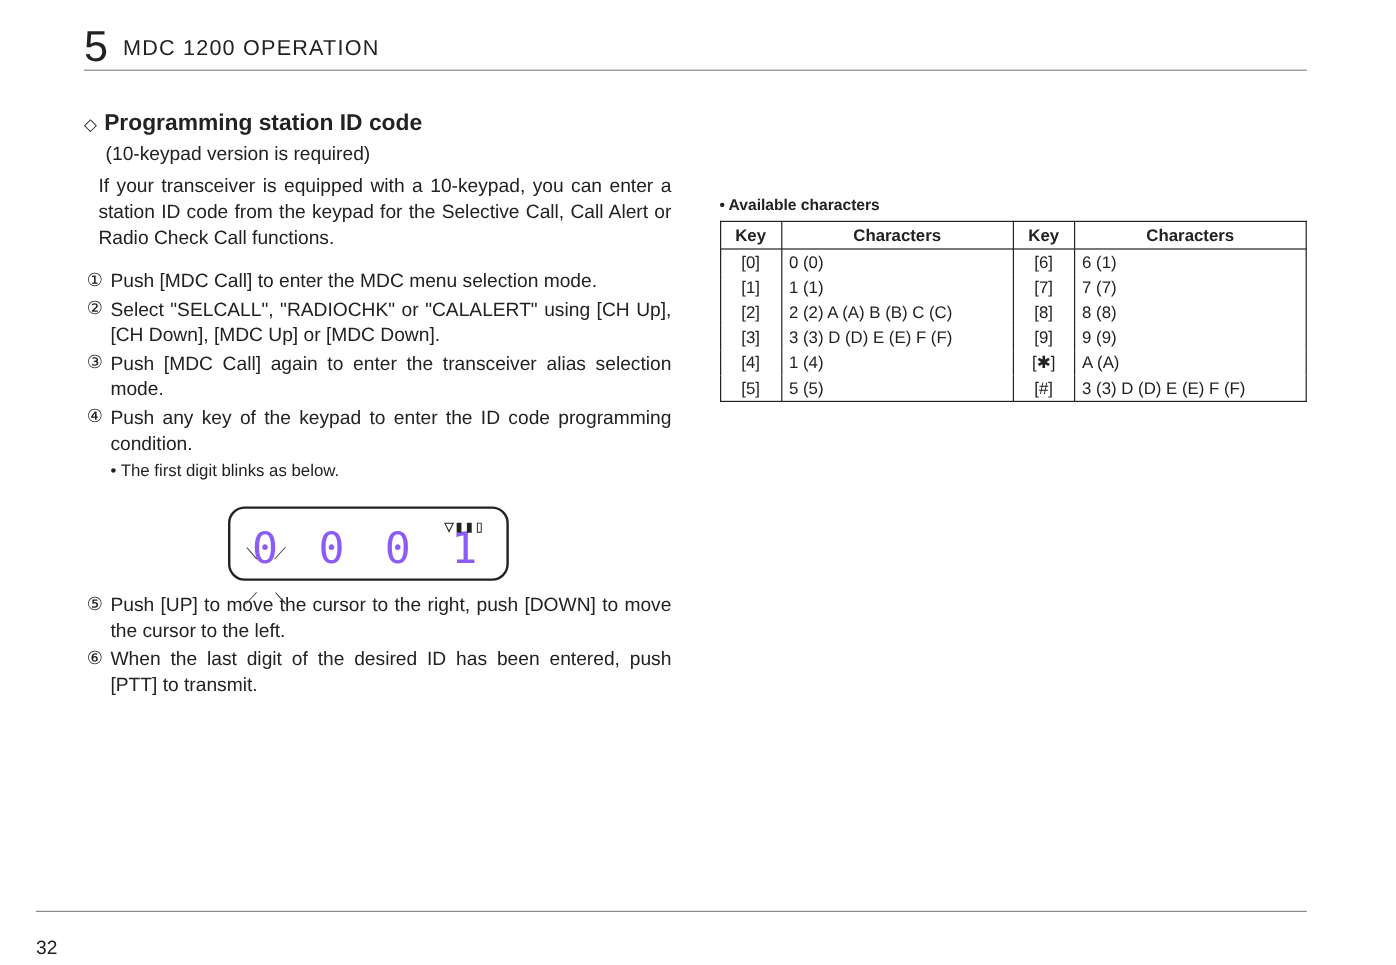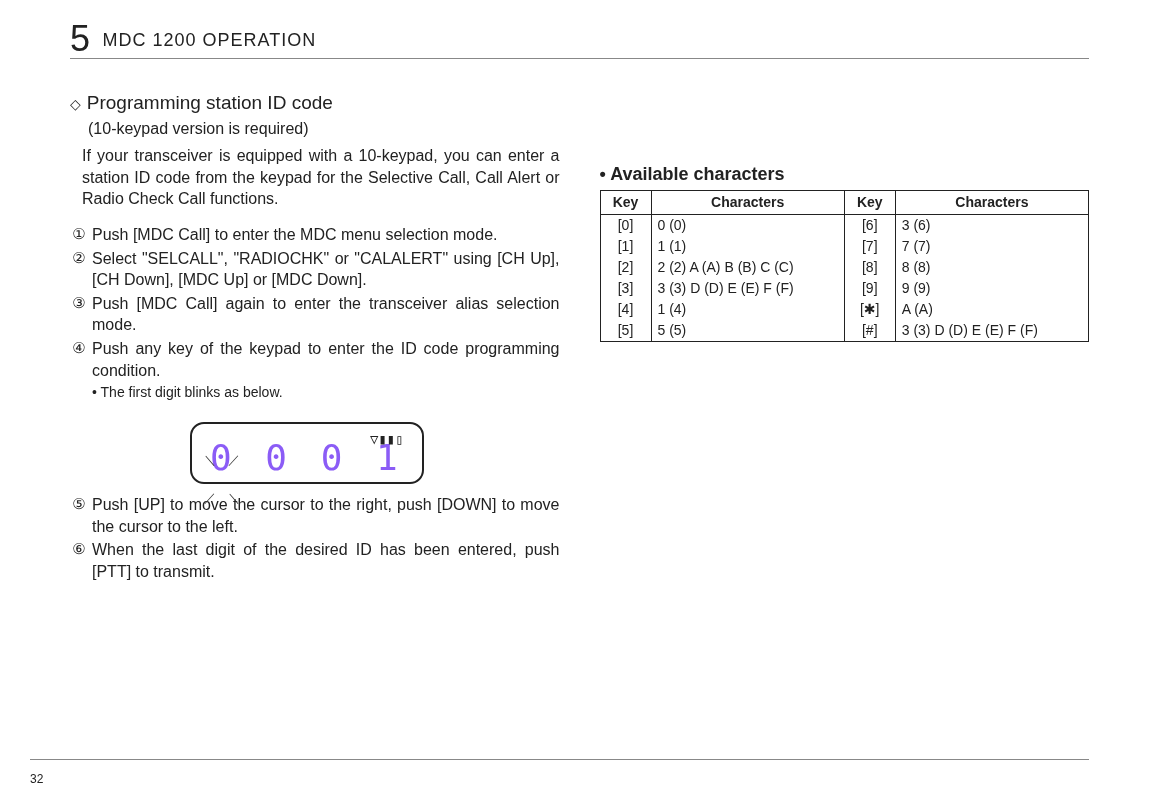--- a/index.html
+++ b/index.html
@@ -2,43 +2,43 @@
 <html><head>
 <meta charset="utf-8">
 <style>
   html,body{margin:0;padding:0;background:#fff;font-family:Arial,Helvetica,sans-serif;color:#222}
   .page{width:1159px;height:804px;position:relative;box-sizing:border-box;overflow:hidden}
   .hdr{position:absolute;left:70px;top:18px;right:70px;height:40px;border-bottom:1px solid #888}
   .chapnum{font-size:36px;font-weight:400;display:inline-block;vertical-align:baseline}
   .chaptitle{font-size:18px;letter-spacing:1px;display:inline-block;margin-left:8px;vertical-align:top;margin-top:12px}
   .cols{position:absolute;left:70px;right:70px;top:90px;bottom:70px;display:flex;gap:40px}
   .col{flex:1;font-size:16px;line-height:1.35}
-  .h2{font-size:19px;font-weight:400;margin:0}
+  .h2{font-size:19px;font-weight:700;margin:0}
   .h2-row{display:flex;align-items:baseline;gap:6px;margin-bottom:2px}
   .diamond{font-size:14px}
   .sub{font-size:16px;margin:2px 0 6px 18px}
   .para{margin:0 0 14px 12px;text-align:justify}
   .step{display:flex;align-items:flex-start;gap:4px;margin:0 0 2px 0;text-align:justify}
   .circ{display:inline-block;width:18px;flex:none;text-align:center;font-size:15px}
   .step .txt{flex:1}
   .note{margin:2px 0 20px 22px;font-size:14px}
   .lcd-wrap{margin:8px 0 10px 120px}
   .lcd{display:inline-block;border:2px solid #222;border-radius:14px;padding:10px 18px 6px 18px;position:relative}
   .ant{position:absolute;right:18px;top:6px;font-size:14px;font-family:monospace}
   .seg{font-family:monospace;font-size:36px;letter-spacing:6px;line-height:1;color:#8b5cf6;margin-top:6px}
   .blink-rays{position:absolute;left:12px;top:28px;font-size:12px;font-family:monospace;color:#333}
   .blink-rays2{position:absolute;left:12px;top:66px;font-size:12px;font-family:monospace;color:#333}
-  .sect{font-size:18px;font-weight:700;margin:72px 0 4px 0}
+  .sect{font-size:13px;font-weight:700;margin:72px 0 4px 0}
   table.av{border-collapse:collapse;width:100%;font-size:14px}
   table.av th{border:1px solid #222;padding:2px 6px;font-weight:700;text-align:center}
   table.av td{border-left:1px solid #222;border-right:1px solid #222;padding:1px 6px;vertical-align:top}
   table.av tr.last td{border-bottom:1px solid #222}
   table.av td.k{width:38px;text-align:center}
   .seg7{font-family:Liberation Sans, sans-serif}
-  .pgnum{position:absolute;left:30px;bottom:18px;font-size:12px}
+  .pgnum{position:absolute;left:30px;bottom:4px;font-size:16px}
   .botline{position:absolute;left:30px;right:70px;bottom:44px;border-top:1px solid #888}
 </style>
 </head>
 <body>
 <div class="page">
 
 <div class="hdr">
   <span class="chapnum">5</span>
   <span class="chaptitle">MDC 1200 OPERATION</span>
 </div>
@@ -97,21 +97,21 @@
             <tr>
         <th class="k">Key</th>
         <th>Characters</th>
         <th class="k">Key</th>
         <th>Characters</th>
       </tr>
       <tr>
         <td class="k">[0]</td>
         <td class="seg7">0 (0)</td>
         <td class="k">[6]</td>
-        <td class="seg7">3 (6)</td>
+        <td class="seg7">6 (1)</td>
       </tr>
       <tr>
         <td class="k">[1]</td>
         <td class="seg7">1 (1)</td>
         <td class="k">[7]</td>
         <td class="seg7">7 (7)</td>
       </tr>
       <tr>
         <td class="k">[2]</td>
         <td class="seg7">2 (2)  A (A)  B (B)  C (C)</td>

